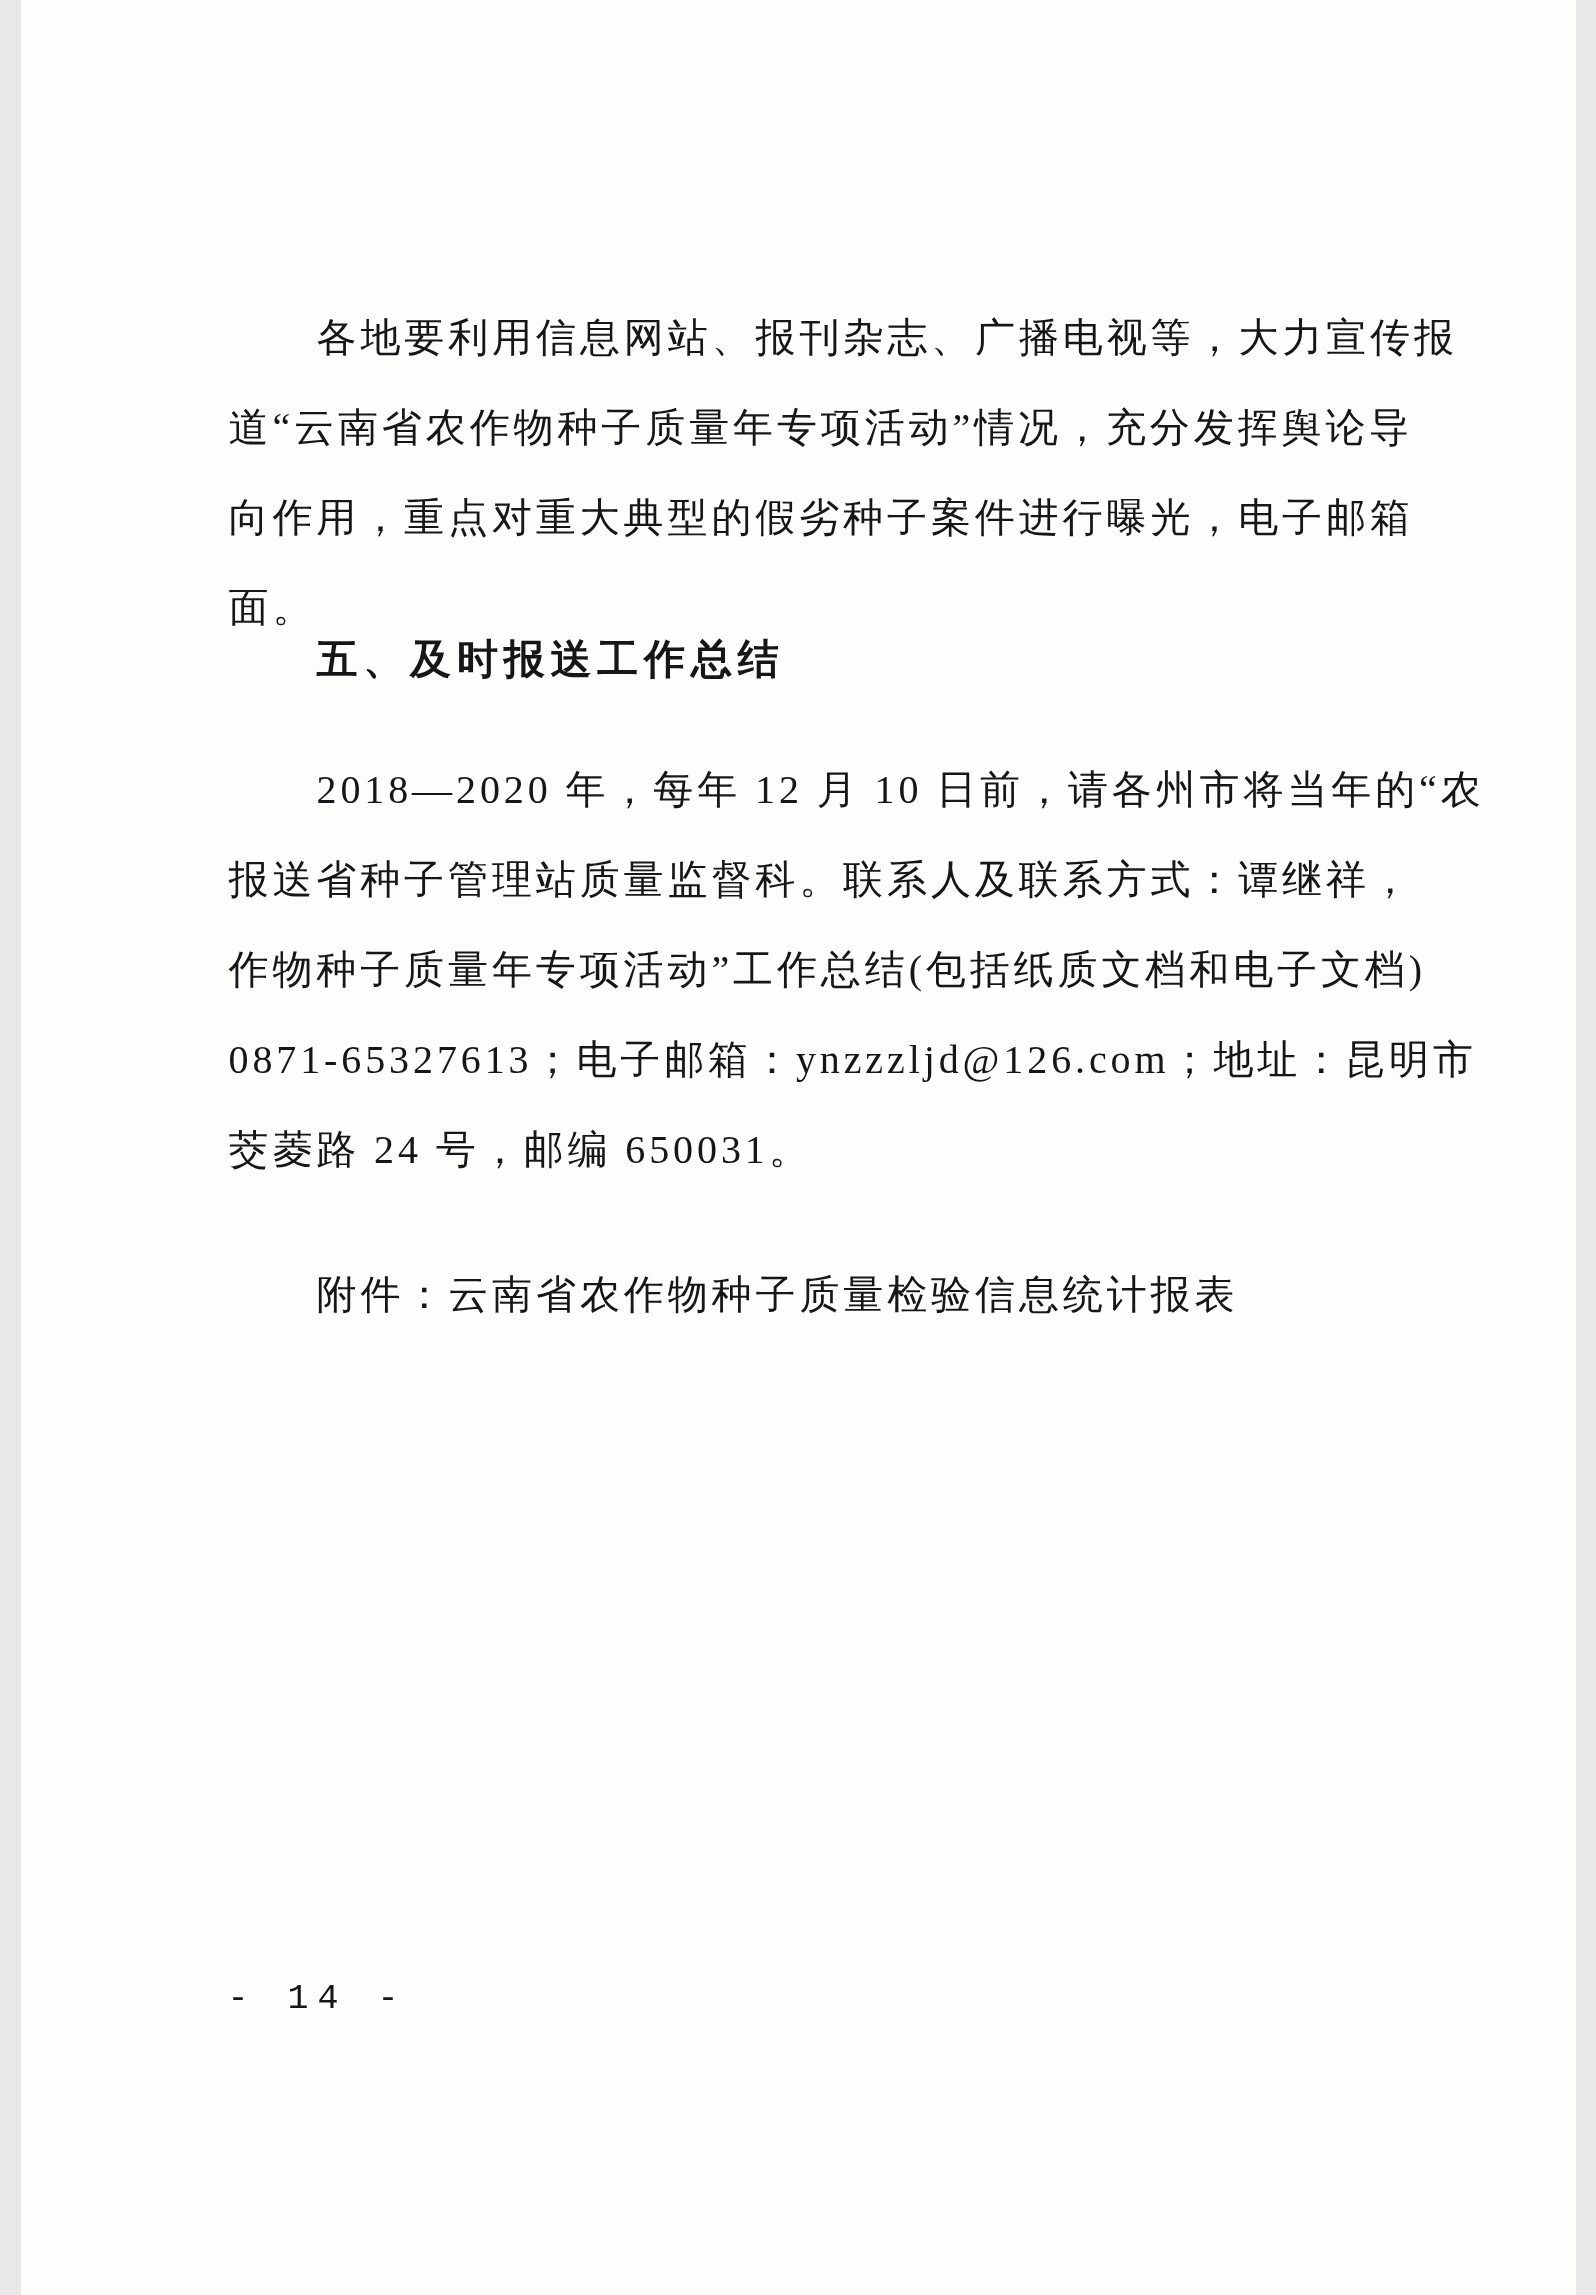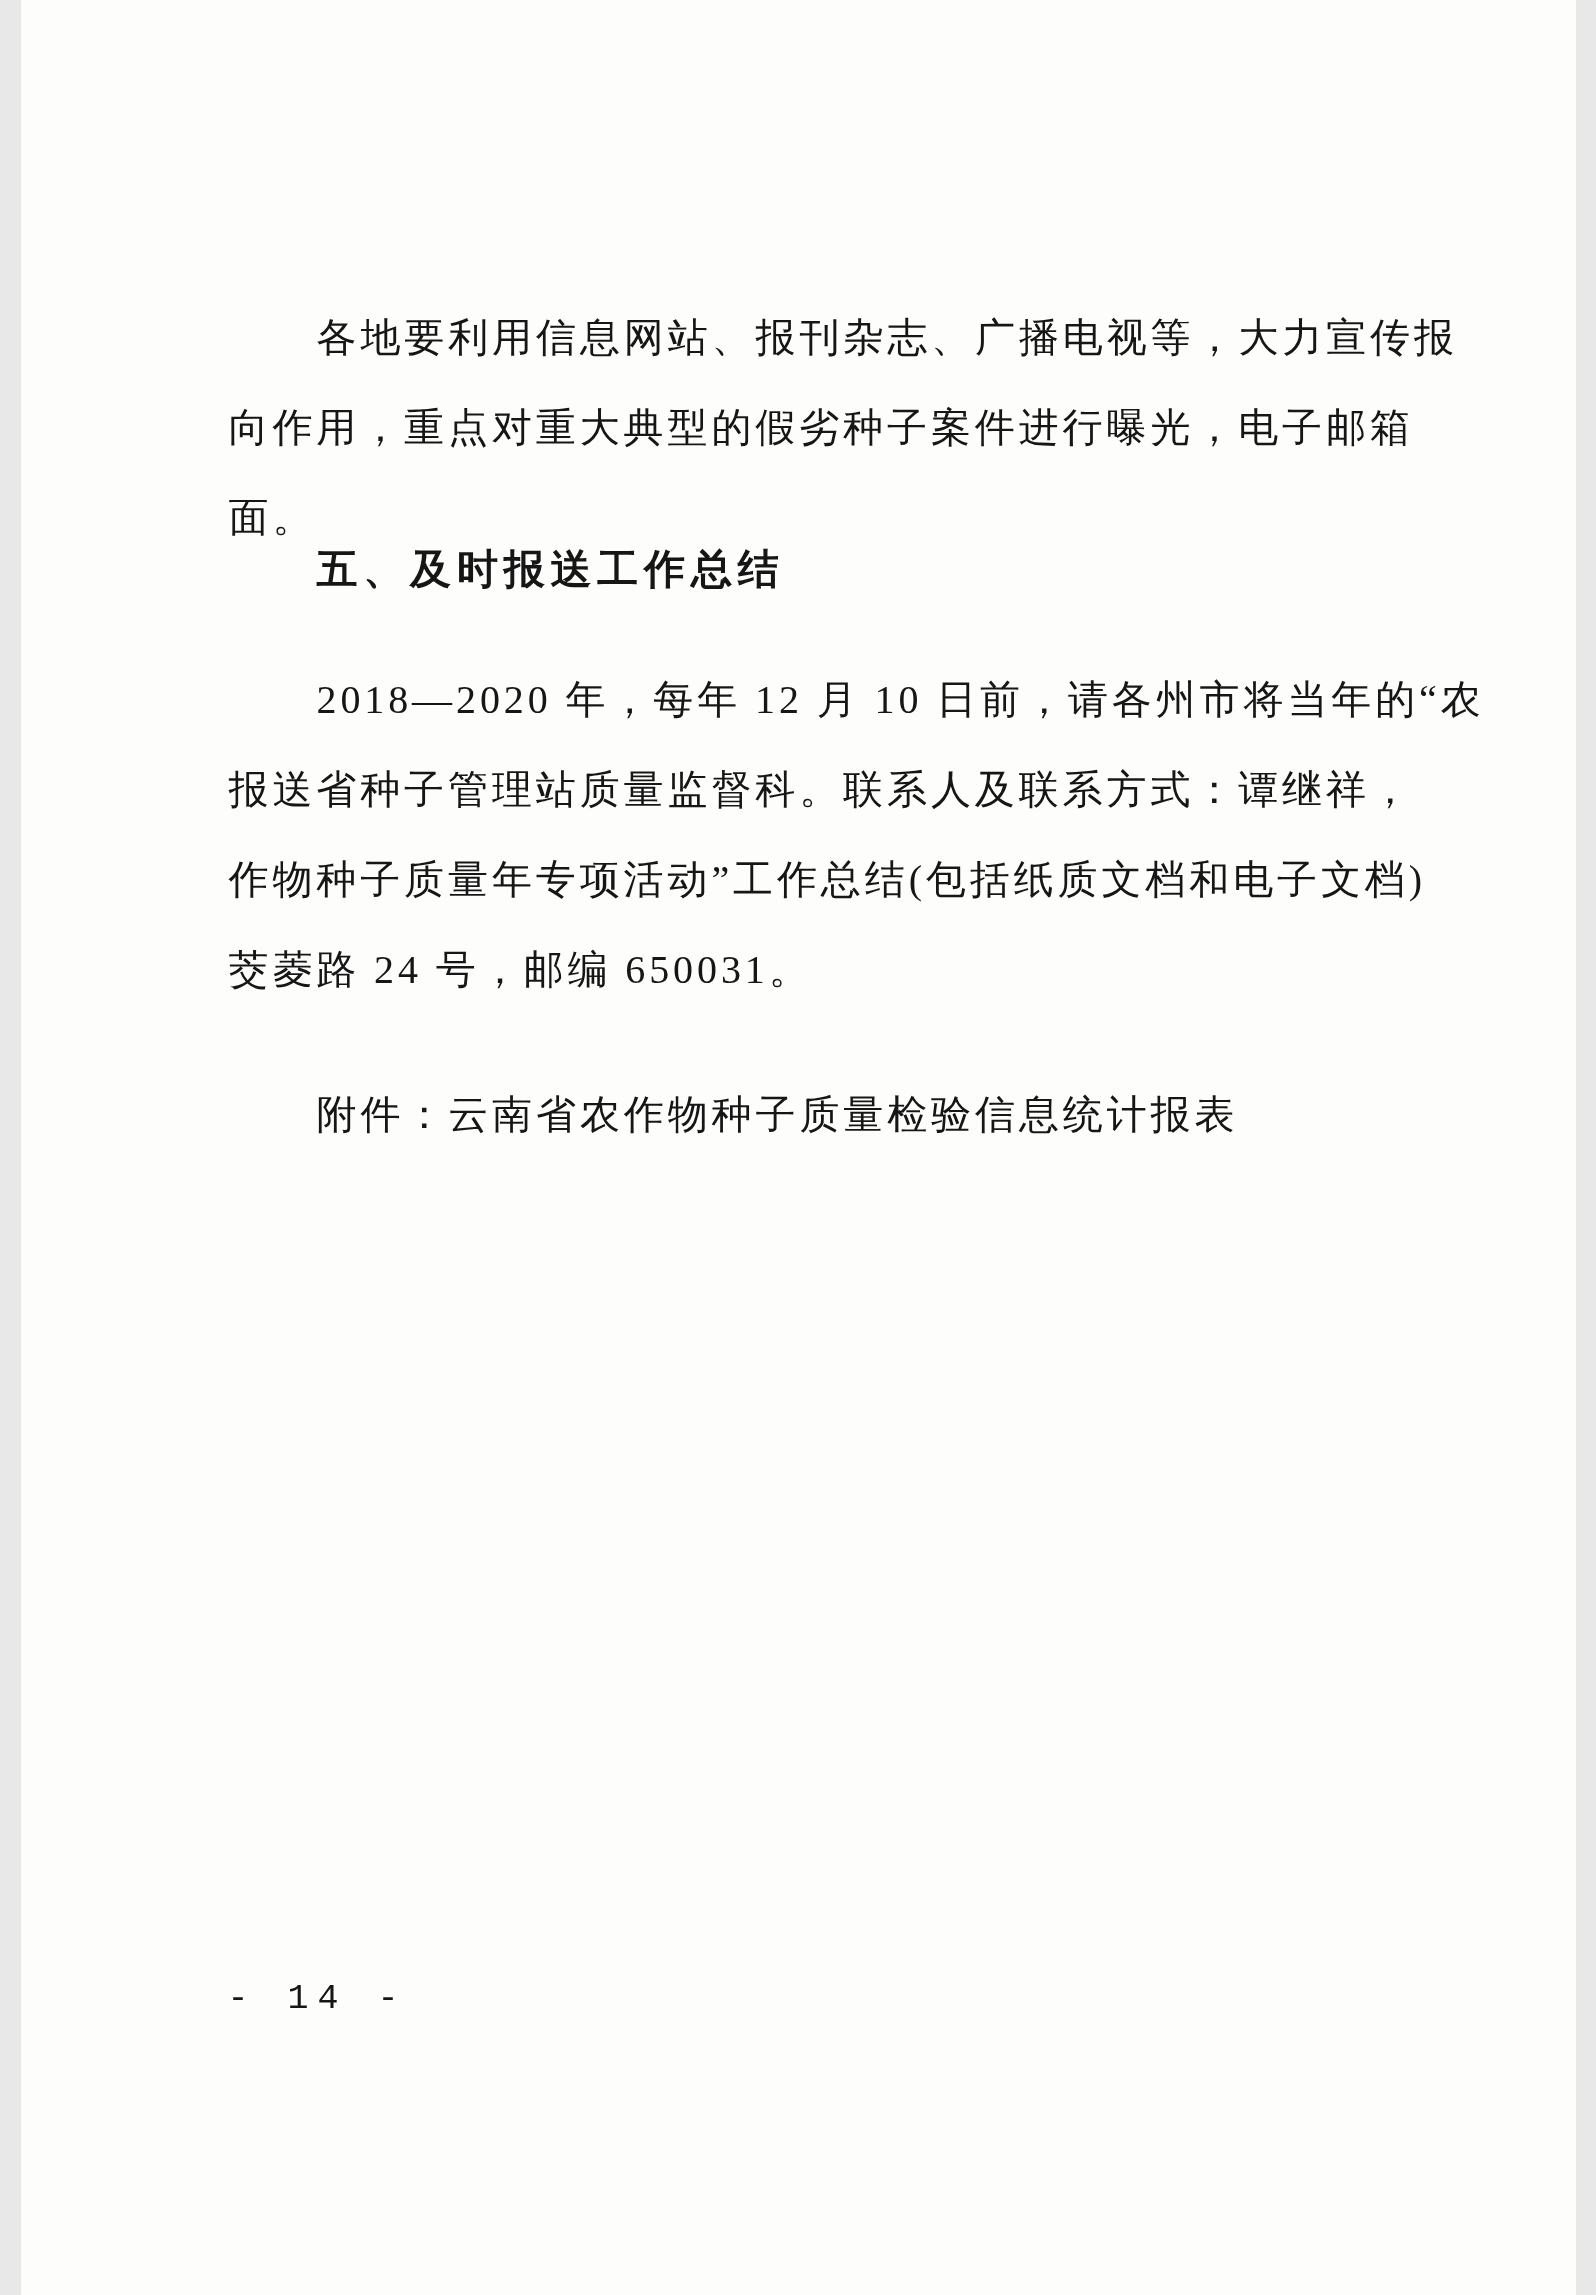--- a/index.html
+++ b/index.html
@@ -53,28 +53,30 @@
   .speck-4 { left:1561px; top:1671px; width:9.7px; height:6.4px; transform:rotate(-12deg); }
 </style>
 </head>
 <body>
 
 <div class="page" style="--page-bg: #fdfdfc; --ink: #161616;">
 
   <div class="text-col">
 
     <p class="line indent">各地要利用信息网站、报刊杂志、广播电视等，大力宣传报</p>
+    <p class="line">道“云南省农作物种子质量年专项活动”情况，充分发挥舆论导</p>
     <p class="line">向作用，重点对重大典型的假劣种子案件进行曝光，电子邮箱</p>
     <p class="line">面。</p>
 
     <p class="heading indent">五、及时报送工作总结</p>
 
     <p class="line indent">2018—2020 年，每年 12 月 10 日前，请各州市将当年的“农</p>
     <p class="line">报送省种子管理站质量监督科。联系人及联系方式：谭继祥，</p>
     <p class="line">作物种子质量年专项活动”工作总结(包括纸质文档和电子文档)</p>
+    <p class="line">0871-65327613；电子邮箱：ynzzzljd@126.com；地址：昆明市</p>
     <p class="line">茭菱路 24 号，邮编 650031。</p>
 
     <p class="line indent attachment">附件：云南省农作物种子质量检验信息统计报表</p>
 
   </div>
 
   <div class="page-number">- 14 -</div>
 
   <span class="speck speck-1"></span>
   <span class="speck speck-2"></span>

